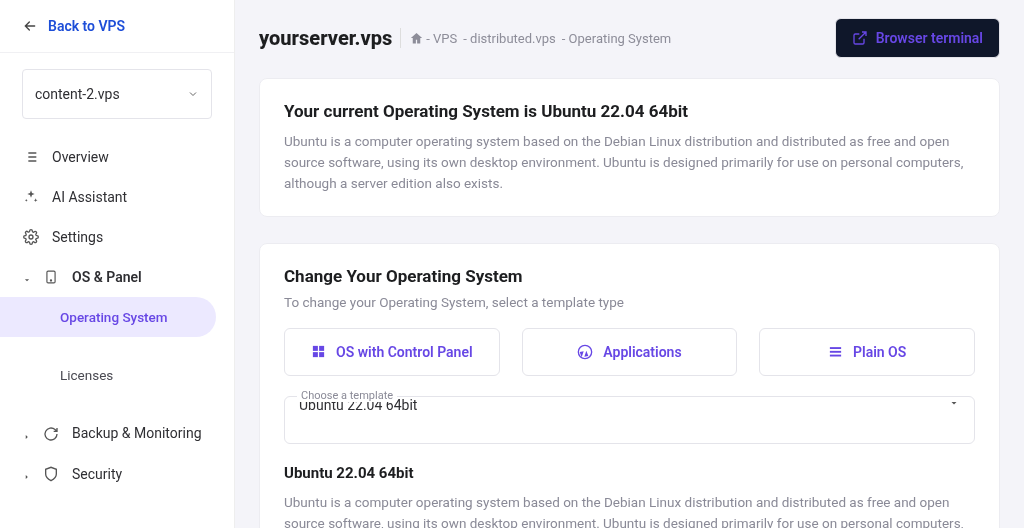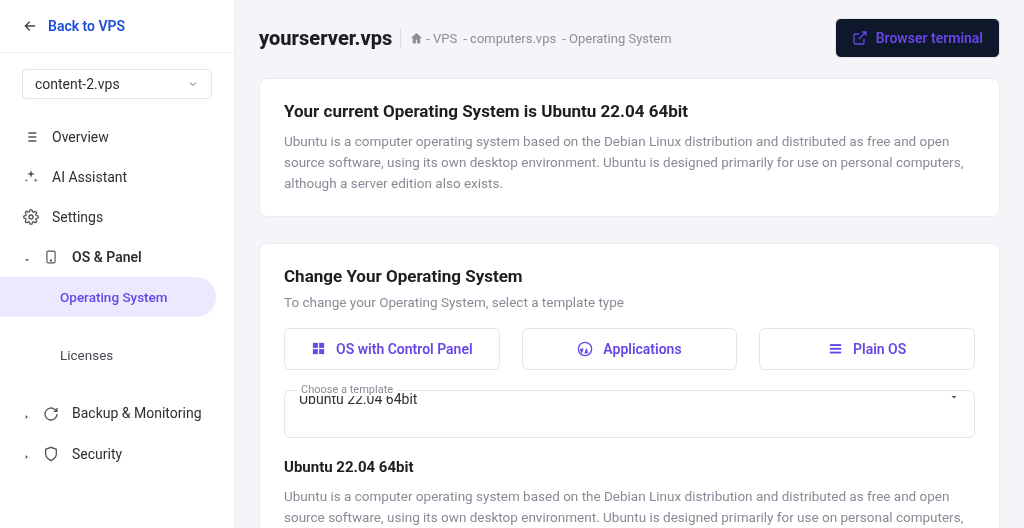--- a/index.html
+++ b/index.html
@@ -1,41 +1,41 @@
 <!DOCTYPE html>
 <html><head>
 <meta charset="utf-8">
 <style>
   *{box-sizing:border-box;margin:0;padding:0;font-family:-apple-system,BlinkMacSystemFont,"Segoe UI",Roboto,sans-serif}
   body{background:#f4f4f9;width:1024px;height:528px;overflow:hidden;color:#1d1e20}
   .layout{display:flex;height:100%}
   
   .sidebar{width:235px;background:#fff;border-right:1px solid #eee;display:flex;flex-direction:column}
   .back{display:flex;align-items:center;gap:10px;padding:18px 22px;font-size:14px;font-weight:600;color:#1d4ed8;cursor:pointer;border-bottom:1px solid #f0f0f3}
-  .server-select{margin:16px 22px 12px;border:1px solid #e4e4ea;border-radius:4px;height:30px;display:flex;align-items:center;justify-content:space-between;padding:0 12px;font-size:14px;color:#2f2f33;cursor:pointer}
+  .server-select{margin:16px 22px 12px;border:1px solid #e4e4ea;border-radius:4px;height:50px;display:flex;align-items:center;justify-content:space-between;padding:0 12px;font-size:14px;color:#2f2f33;cursor:pointer}
   .nav{display:flex;flex-direction:column;padding-top:6px}
   .nav-item{display:flex;align-items:flex-end;gap:12px;padding:12px 22px;font-size:14px;color:#2f2f33;cursor:pointer}
   .nav-item.sub{padding-left:60px;font-size:13.5px;color:#4a4a52}
   .nav-item.active{background:#ece9ff;color:#6747e5;border-radius:0 22px 22px 0;margin-right:18px;font-weight:500}
   .nav-item .caret{margin-right:-2px;color:#777}
   .nav-icon{width:18px;display:flex;justify-content:center;color:#555}
   
   .main{flex:1;overflow:auto;padding:18px 24px 28px}
   .topbar{display:flex;align-items:center;gap:2px;margin-bottom:20px}
   .crumb-title{font-size:20px;font-weight:800;color:#1d1e20}
   .vline{width:1px;height:20px;background:#ddd;margin:0 6px}
   .crumb{display:flex;align-items:center;gap:6px;font-size:13px;color:#8d8d99}
   .term-btn{margin-left:auto;border:1px solid #e4e4ea;background:#0f172a;border-radius:6px;height:40px;padding:0 16px;display:flex;align-items:center;gap:8px;color:#6747e5;font-weight:600;font-size:14px;cursor:pointer}
   .card{background:#fff;border:1px solid #ececf1;border-radius:8px;padding:22px 24px;margin-bottom:26px}
   .card h2{font-size:17px;font-weight:700;color:#1d1e20;margin-bottom:10px}
   .card p{font-size:13.5px;line-height:1.55;color:#8a8a97}
   .card2 h2{margin-bottom:8px}
   .sub{font-size:13.5px;color:#8a8a97;margin-bottom:18px}
   .options{display:flex;gap:22px;margin-bottom:20px}
-  .opt{flex:1;border:1px solid #e4e4ea;border-radius:6px;height:42px;display:flex;align-items:center;justify-content:center;gap:10px;font-size:14px;font-weight:600;color:#6747e5;cursor:pointer}
+  .opt{flex:1;border:1px solid #e4e4ea;border-radius:6px;height:48px;display:flex;align-items:center;justify-content:center;gap:10px;font-size:14px;font-weight:600;color:#6747e5;cursor:pointer}
   .tmpl-wrap{position:relative;border:1px solid #e4e4ea;border-radius:6px;height:48px;display:flex;padding:0 14px;margin-bottom:20px;cursor:pointer}
   .tmpl-label{position:absolute;top:-8px;left:12px;background:#fff;padding:0 4px;font-size:11px;color:#8a8a97}
   .tmpl-val{font-size:14px;color:#2f2f33}
   .tmpl-wrap .dd{margin-left:auto;color:#777}
   .os-title{font-size:15px;font-weight:700;margin-bottom:10px;color:#1d1e20}
   .os-desc{font-size:13.5px;line-height:1.55;color:#8a8a97;margin-bottom:18px}
   svg{display:block}
 </style>
 </head>
 <body>
@@ -140,21 +140,21 @@
     <div class="topbar">
       <span class="crumb-title">yourserver.vps</span>
       <span class="vline"></span>
       <span style="cursor:pointer">
         <svg width="15" height="15" viewBox="0 0 24 24" fill="#8d8d99">
             <path d="M12 3l9 8h-3v9h-5v-6h-2v6H6v-9H3z"></path>
           </svg>
       </span>
       <div class="crumb">
         <span>- VPS</span>
-        <span>- computers.vps</span>
+        <span>- distributed.vps</span>
         <span>- Operating System</span>
       </div>
       <button class="term-btn">
         <span>
           <svg width="16" height="16" viewBox="0 0 24 24" fill="none" stroke="#6747e5" stroke-width="2">
               <path d="M18 13v6a2 2 0 0 1-2 2H5a2 2 0 0 1-2-2V8a2 2 0 0 1 2-2h6M15 3h6v6M10 14L21 3"></path>
             </svg>
         </span>
         <span>Browser terminal</span>
       </button>

